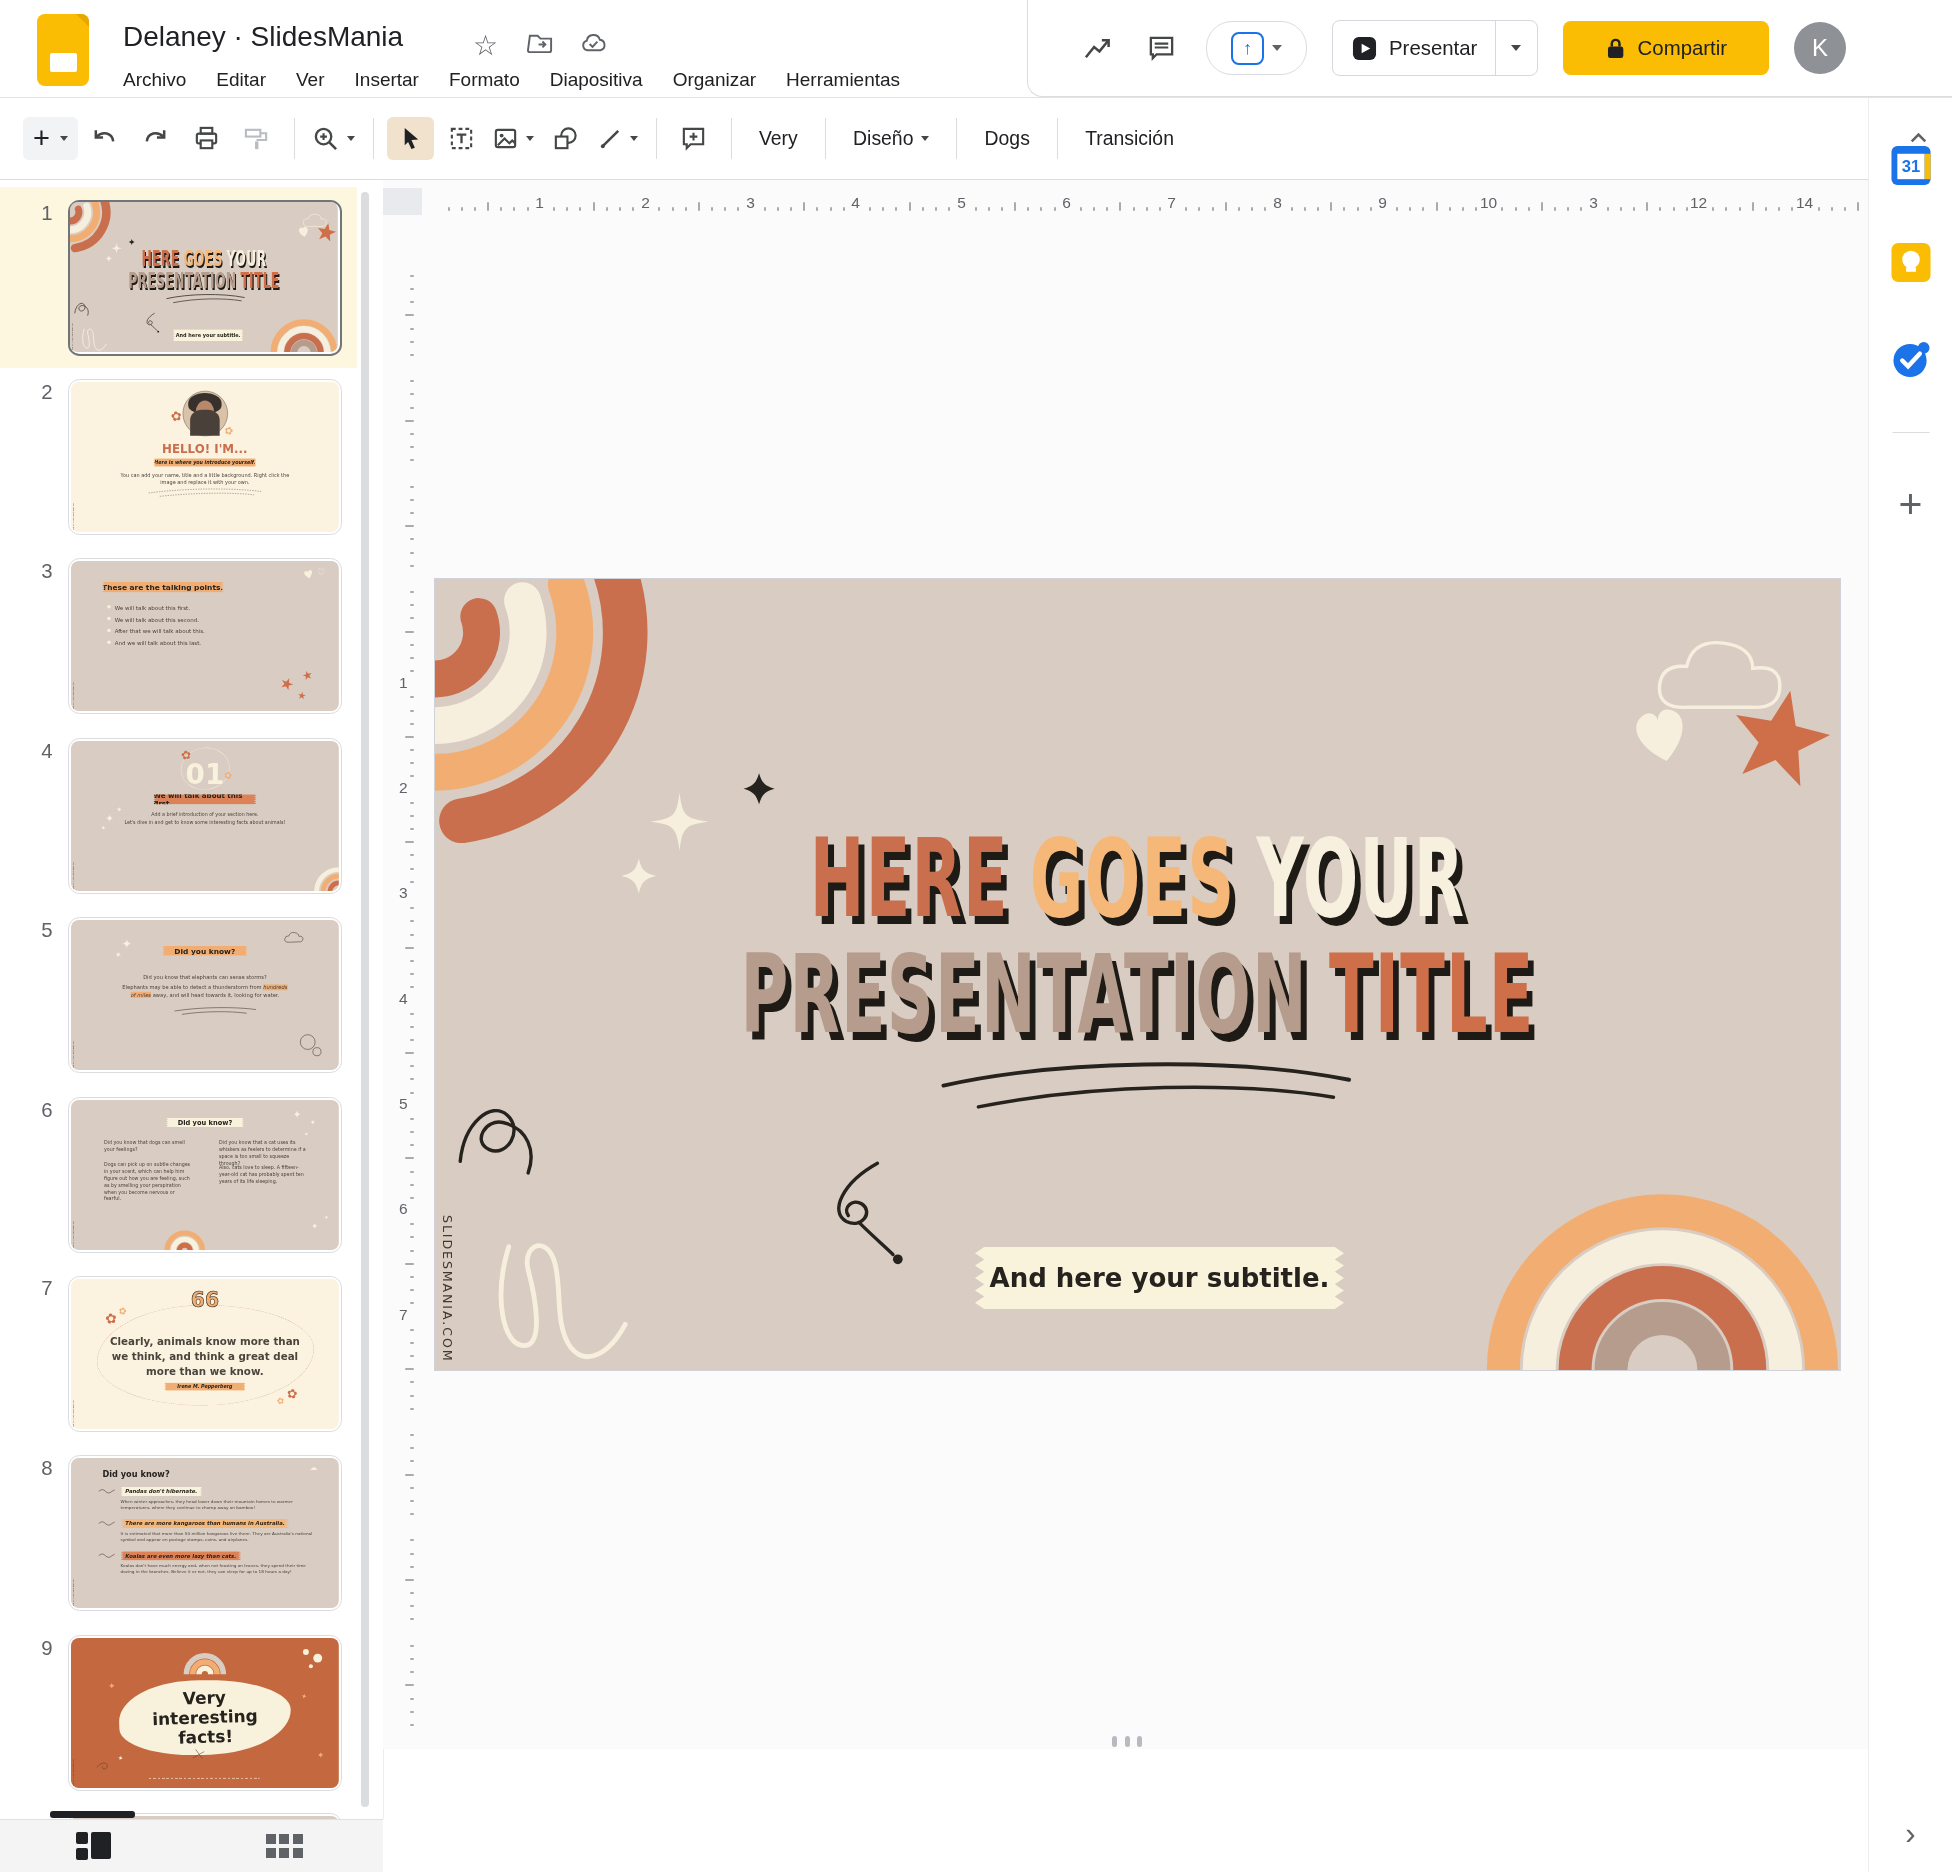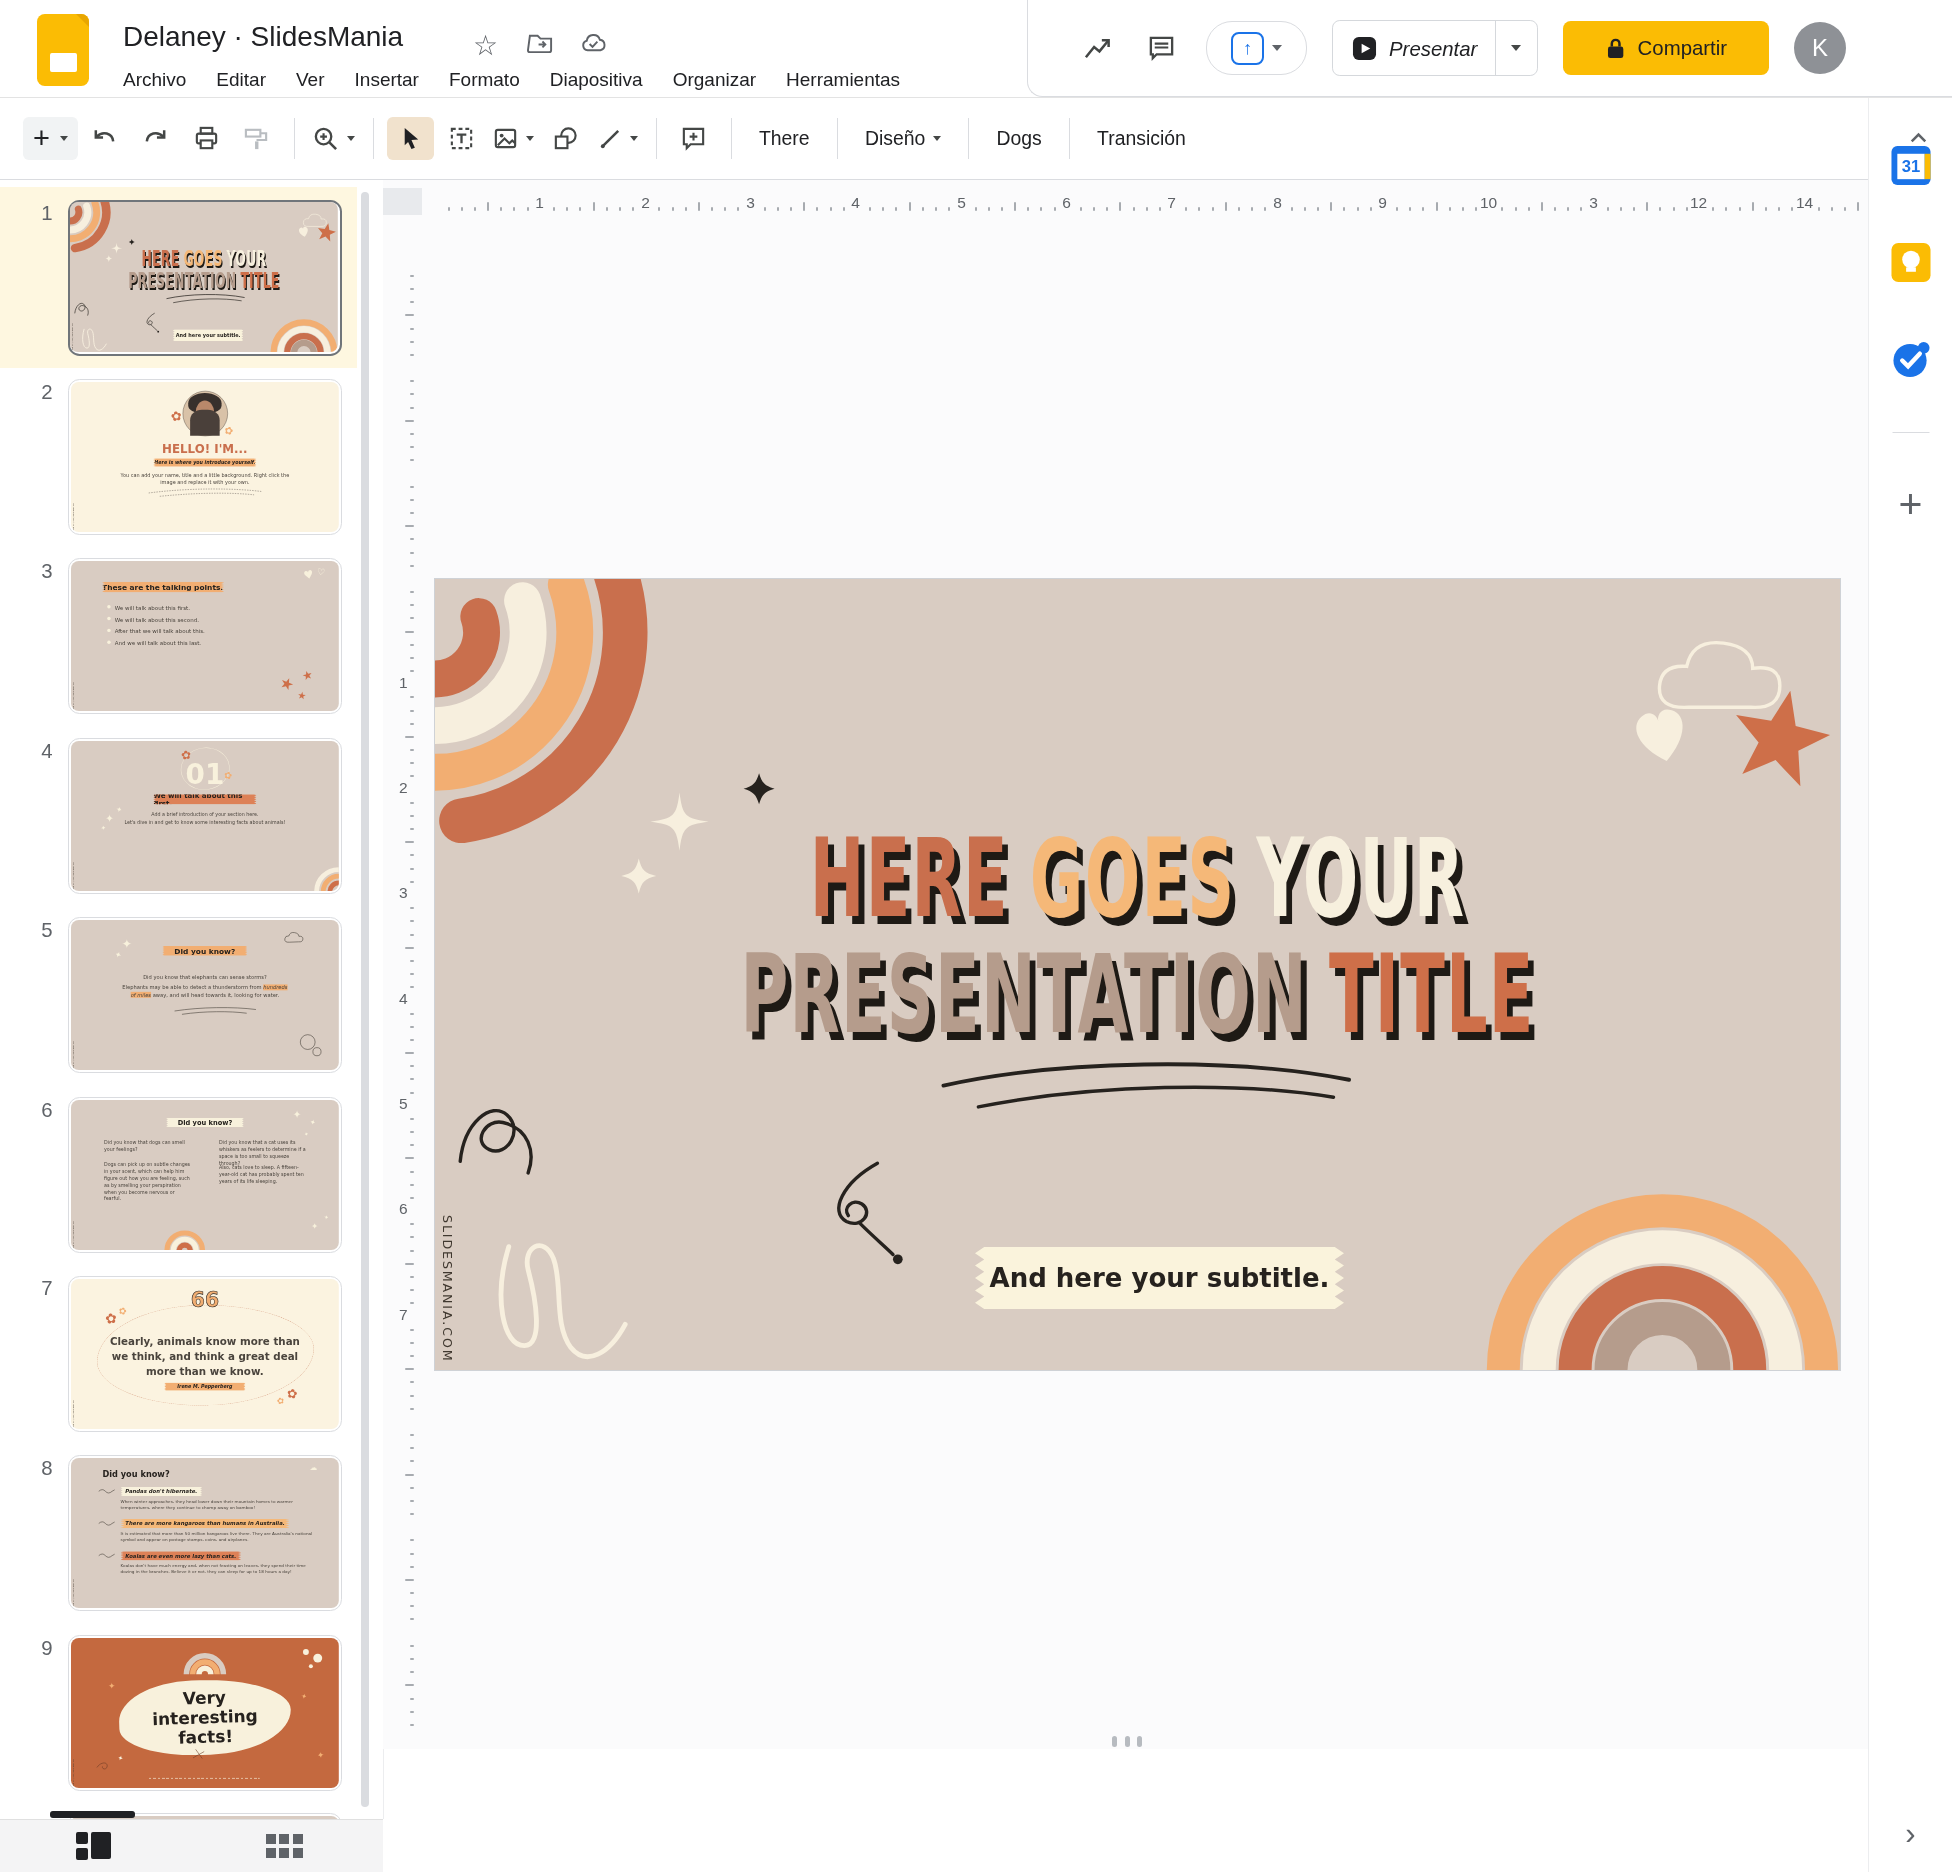--- a/index.html
+++ b/index.html
@@ -16,21 +16,21 @@
   .menu-item{font-size:19px;color:#202124;cursor:pointer;}
   
   #action-panel{position:absolute;left:1027px;top:0;right:0;height:97px;background:#fff;
     border-left:1px solid #DADCE0;border-bottom:1px solid #DADCE0;border-bottom-left-radius:15.5px;
     display:flex;align-items:center;gap:25px;padding-left:50px;box-sizing:border-box;z-index:6;}
   .icon-btn{width:39px;height:39px;display:flex;align-items:center;justify-content:center;cursor:pointer;color:#444746;}
   #meet-pill{width:99px;height:52px;border:1px solid #DADCE0;border-radius:26px;display:flex;align-items:center;justify-content:center;gap:7.8px;cursor:pointer;}
   #meet-pill .sq{width:29px;height:29px;border:2.9px solid #1A73E8;border-radius:7.8px;display:flex;align-items:center;justify-content:center;color:#1A73E8;font-weight:bold;font-size:18.4px;}
   .caret{width:0;height:0;border-left:5.8px solid transparent;border-right:5.8px solid transparent;border-top:6.8px solid #5F6368;}
   #present-btn{height:54px;border:1px solid #D5D8DC;border-radius:7.8px;display:flex;align-items:center;cursor:pointer;background:#fff;}
-  #present-btn .main{display:flex;align-items:flex-end;gap:11.6px;padding:0 17.5px 0 19.4px;font-style:italic;}
+  #present-btn .main{display:flex;align-items:center;gap:11.6px;padding:0 17.5px 0 19.4px;}
   #present-btn .lbl{font-size:20.4px;font-weight:500;color:#202124;}
   #present-btn .dd{width:41px;height:54px;border-left:1px solid #D5D8DC;display:flex;align-items:center;justify-content:center;}
   #share-btn{height:54px;min-width:206px;background:#FBBC04;border-radius:7.8px;display:flex;align-items:center;justify-content:center;gap:11.6px;cursor:pointer;}
   #share-btn .lbl{font-size:20.4px;font-weight:500;color:#202124;}
   #avatar{width:52px;height:52px;border-radius:50%;background:#8E9196;color:#fff;display:flex;align-items:center;justify-content:center;font-size:24px;cursor:pointer;}
   
   #toolbar{position:absolute;left:0;top:98px;width:1868px;height:82px;background:#fff;border-bottom:1px solid #DADCE0;
     display:flex;align-items:center;padding-left:23px;box-sizing:border-box;gap:3.9px;}
   .t-btn{height:43px;min-width:39px;border-radius:5.8px;display:flex;align-items:center;justify-content:center;cursor:pointer;color:#444746;padding:0 3.9px;}
   .t-btn.gray-bg{background:#F1F3F4;padding:0 7.8px;}
@@ -230,21 +230,21 @@
     </div>
     <div class="t-div"></div>
     <div class="t-btn">
       <svg viewBox="0 0 28 28" width="27" height="27">
           <path d="M4 4 h20 v16 h-13 l-4 4 v-4 h-3 z" fill="none" stroke="#444746" stroke-width="2.2"></path>
           <path d="M14 8 v8 M10 12 h8" stroke="#444746" stroke-width="2.2"></path>
         </svg>
     </div>
     <div class="t-div"></div>
     <div class="t-label">
-        <span>There</span>
+        <span>Very</span>
       </div>
     <div class="t-div"></div>
     <div class="t-label">
         <span>Diseño</span>
         <div class="caret-sm"></div>
       </div>
     <div class="t-div"></div>
     <div class="t-label">
         <span>Dogs</span>
       </div>

